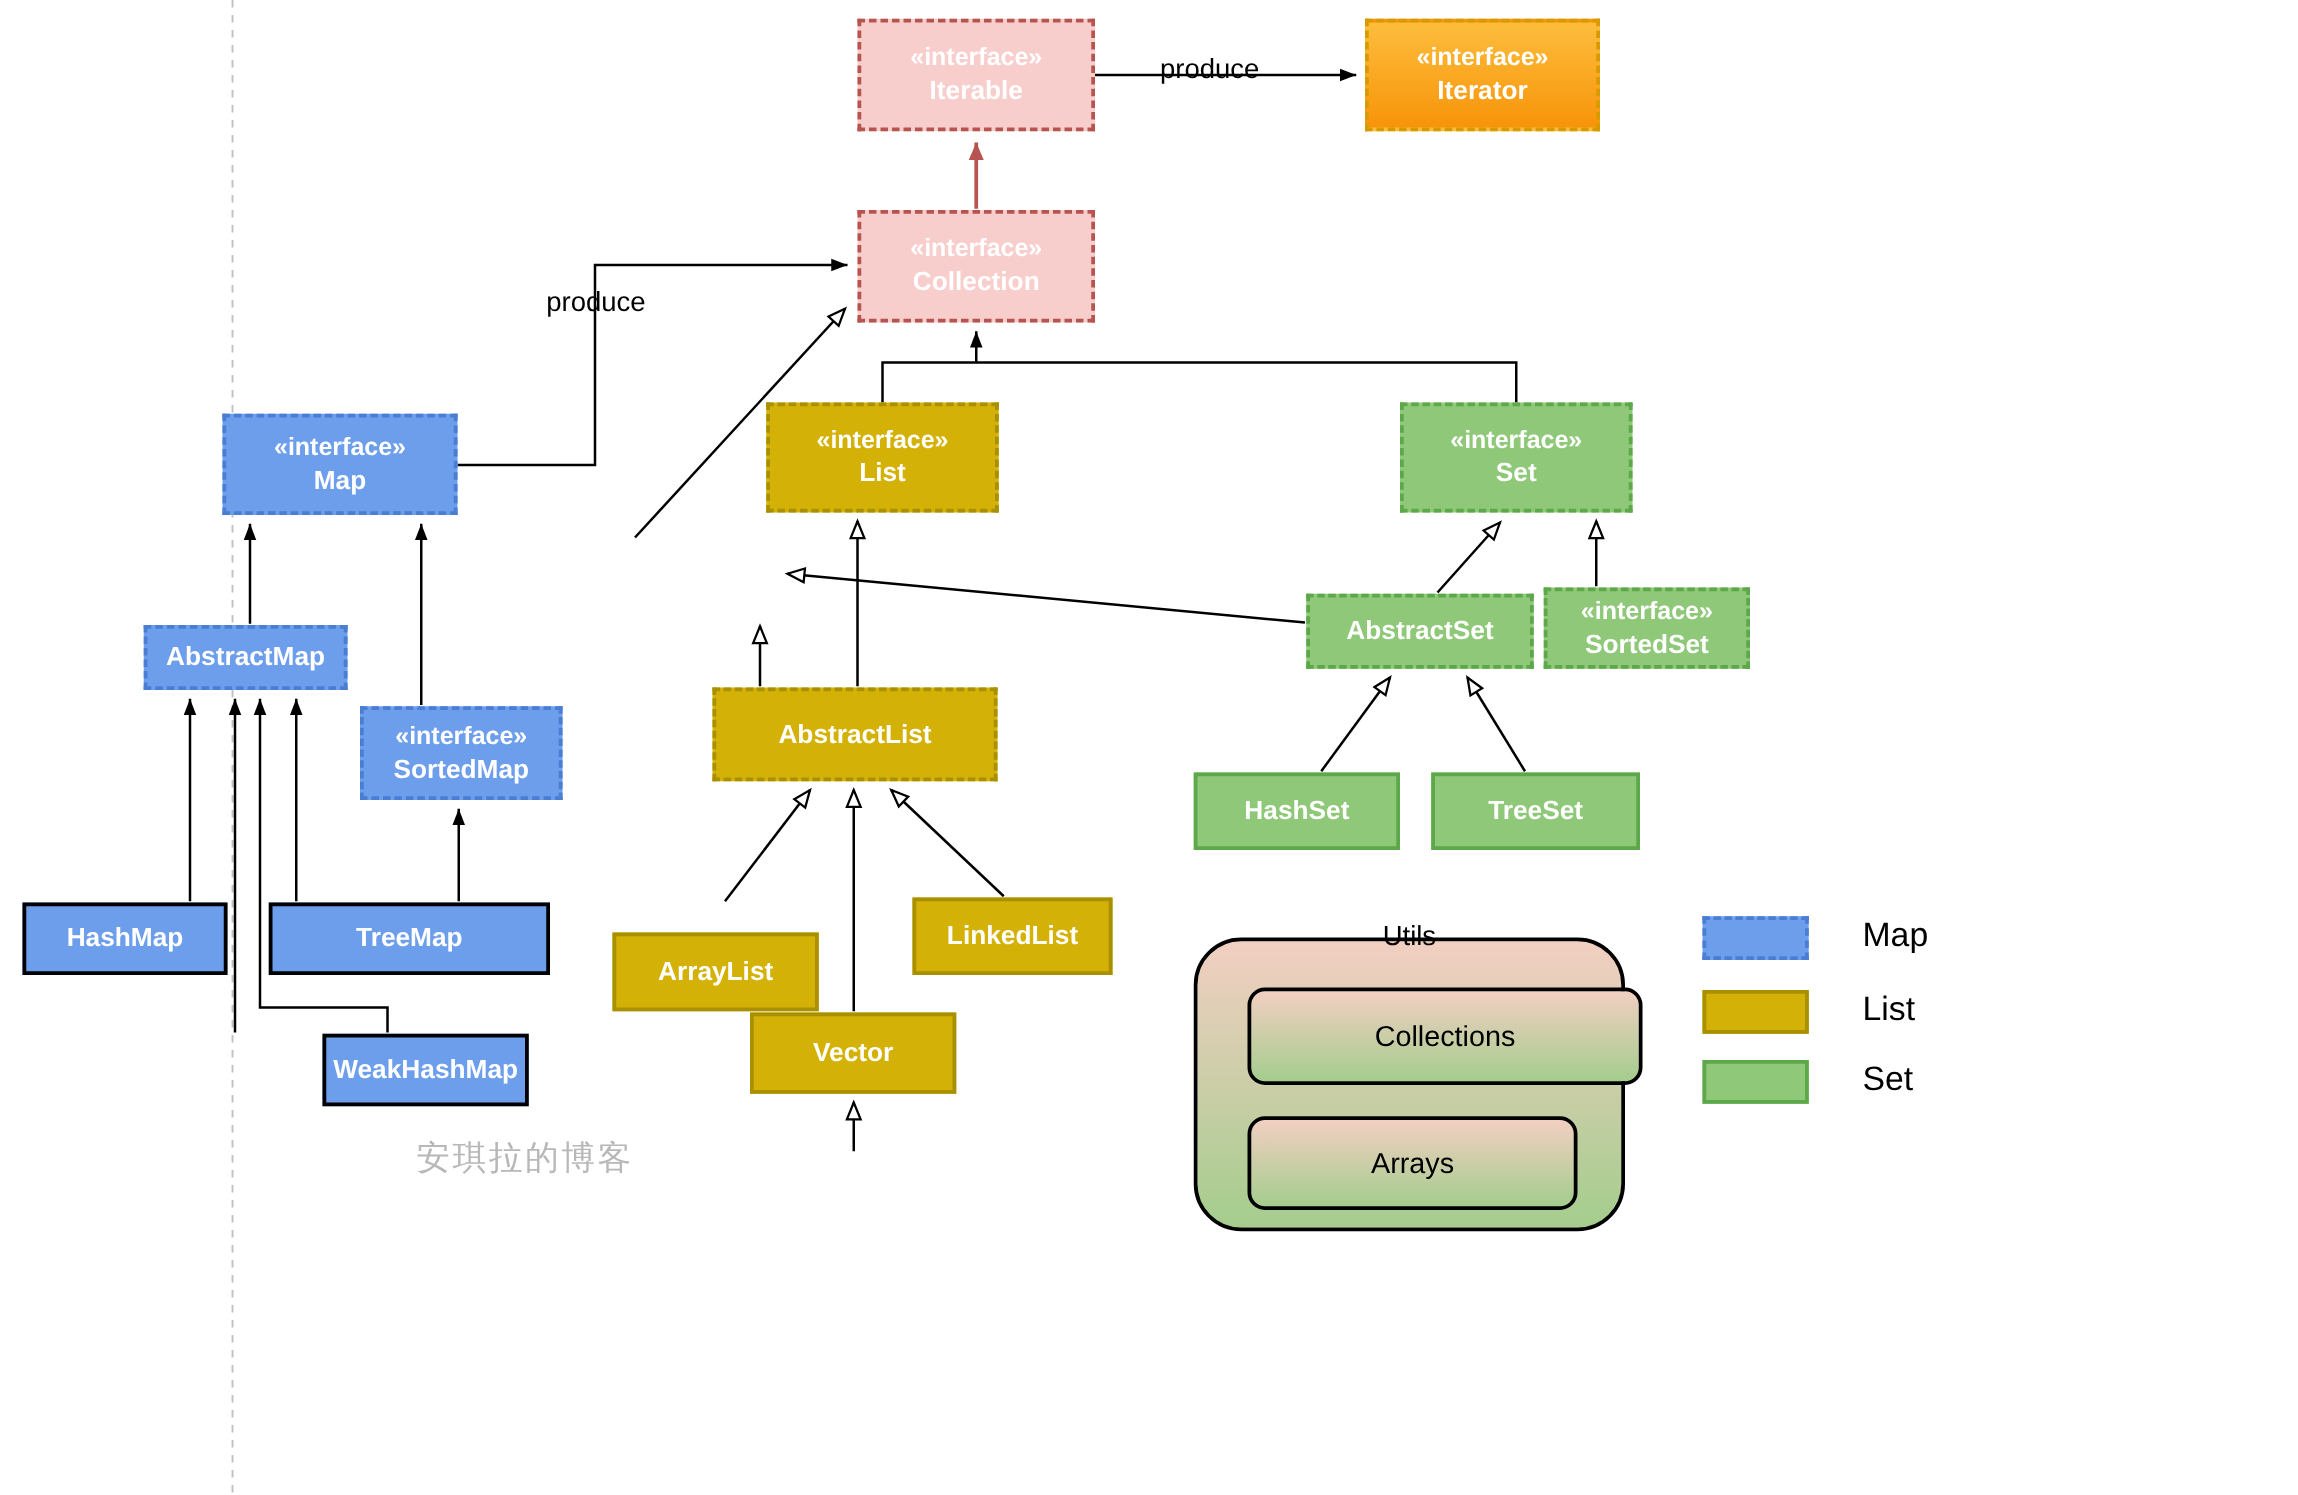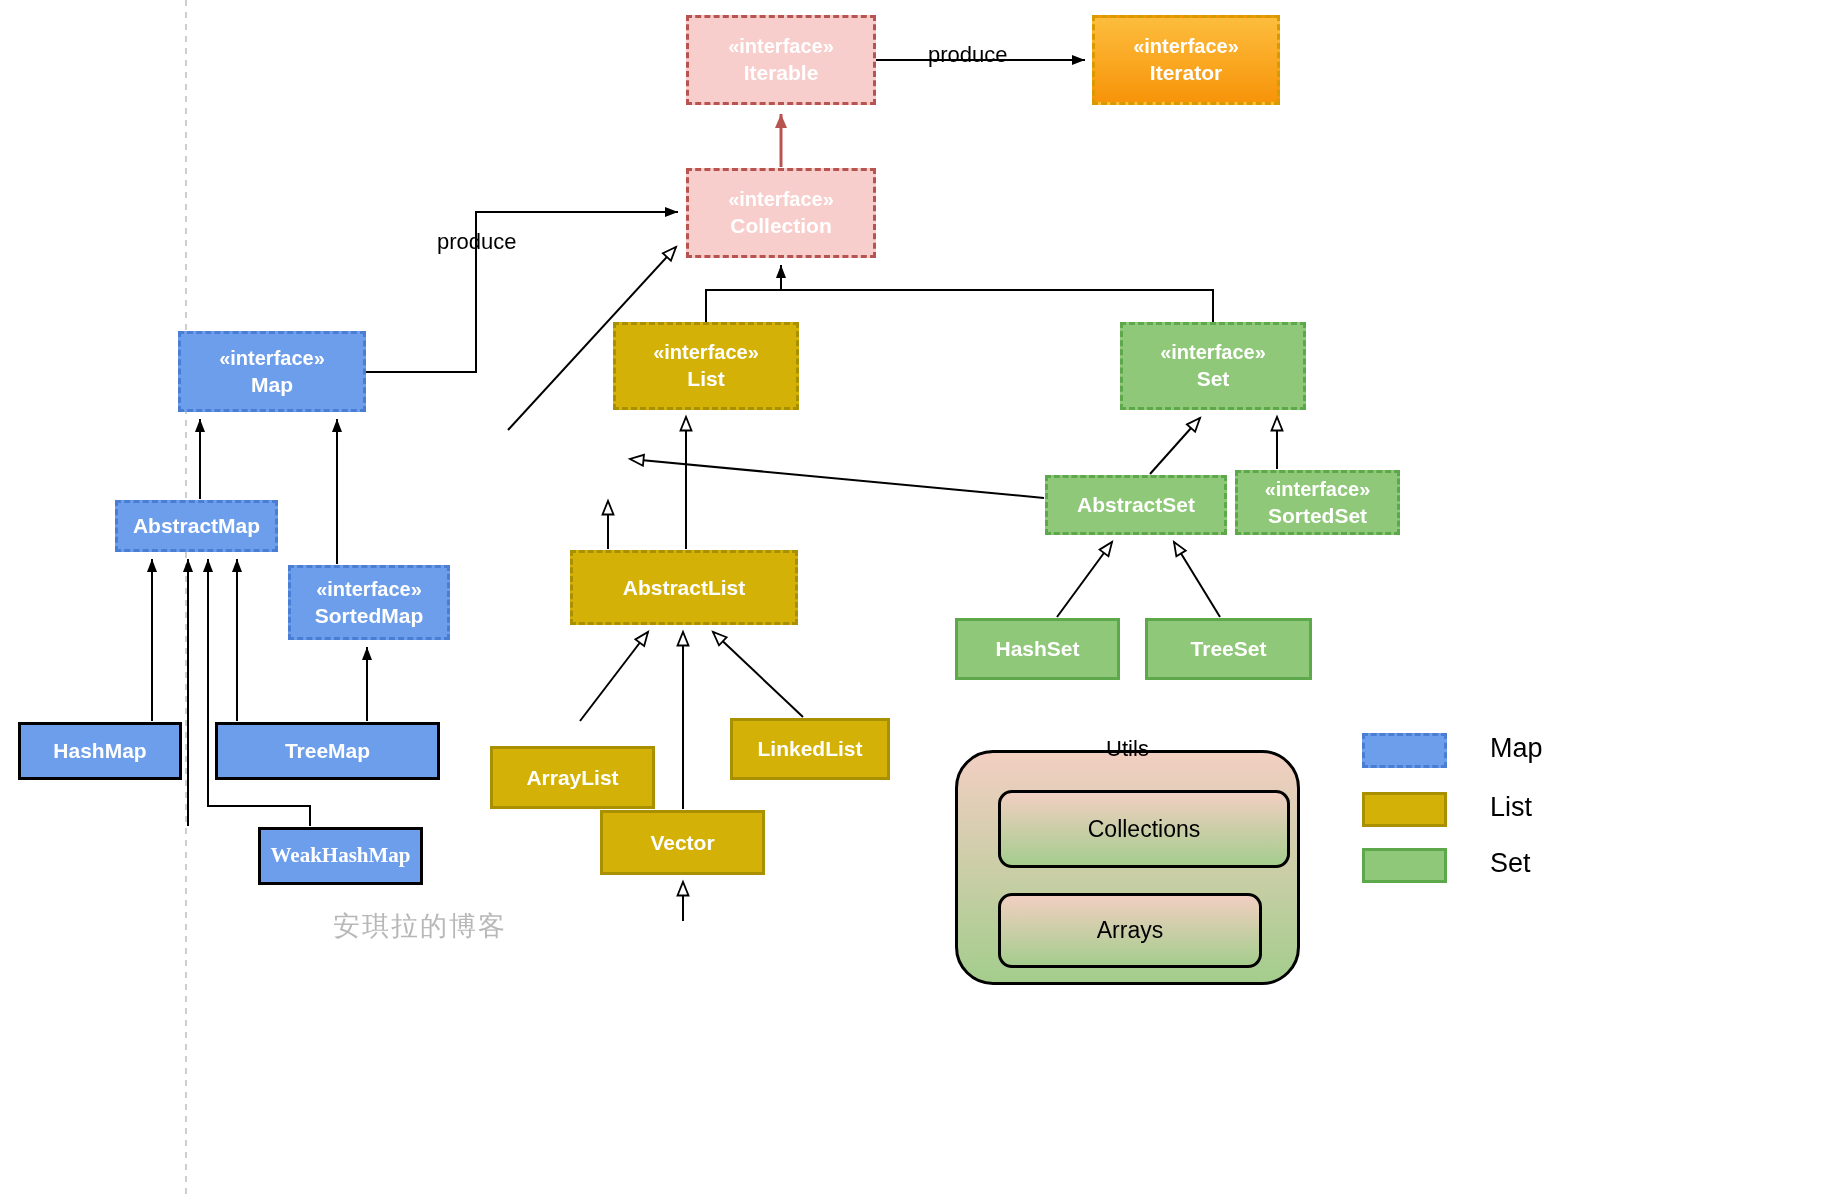--- a/index.html
+++ b/index.html
@@ -156,21 +156,21 @@
 
   <div class="node blue solid" style="left:215px;top:722px;width:225px;height:58px;">
     <div class="node-name">TreeMap</div>
   </div>
 
   <div class="node blue solid" style="left:18px;top:722px;width:164px;height:58px;">
     <div class="node-name">HashMap</div>
   </div>
 
 
-  <div class="node blue solid" style="left:258px;top:827px;width:165px;height:58px;font-family:Liberation Serif, serif;">
+  <div class="node blue solid" style="left:258px;top:827px;width:165px;height:58px;">
     <div class="node-name">WeakHashMap</div>
   </div>
 
   <div class="node yellow solid" style="left:490px;top:722px;width:165px;height:63px;margin-top:24px;">
     <div class="node-name">ArrayList</div>
   </div>
 
   <div class="node yellow solid" style="left:730px;top:718px;width:160px;height:62px;">
     <div class="node-name">LinkedList</div>
   </div>
@@ -183,21 +183,21 @@
   <div class="node green solid" style="left:955px;top:618px;width:165px;height:62px;">
     <div class="node-name">HashSet</div>
   </div>
 
   <div class="node green solid" style="left:1145px;top:618px;width:167px;height:62px;">
     <div class="node-name">TreeSet</div>
   </div>
 
   <div class="utils-title">Utils</div>
   <div class="utils-box"></div>
-  <div class="utils-item" style="left:998px;top:790px;width:292px;height:78px;">Collections</div>
+  <div class="utils-item" style="left:998px;top:790px;width:316px;height:78px;">Collections</div>
   <div class="utils-item" style="left:998px;top:893px;width:264px;height:75px;">Arrays</div>
 
   <div class="legend-swatch blue" style="left:1362px;top:733px;width:85px;height:35px;"></div>
   <div class="legend-label" style="left:1490px;top:733px;">Map</div>
 
   <div class="legend-swatch yellow solid" style="left:1362px;top:792px;width:85px;height:35px;"></div>
   <div class="legend-label" style="left:1490px;top:792px;">List</div>
 
   <div class="legend-swatch green solid" style="left:1362px;top:848px;width:85px;height:35px;"></div>
   <div class="legend-label" style="left:1490px;top:848px;">Set</div>

